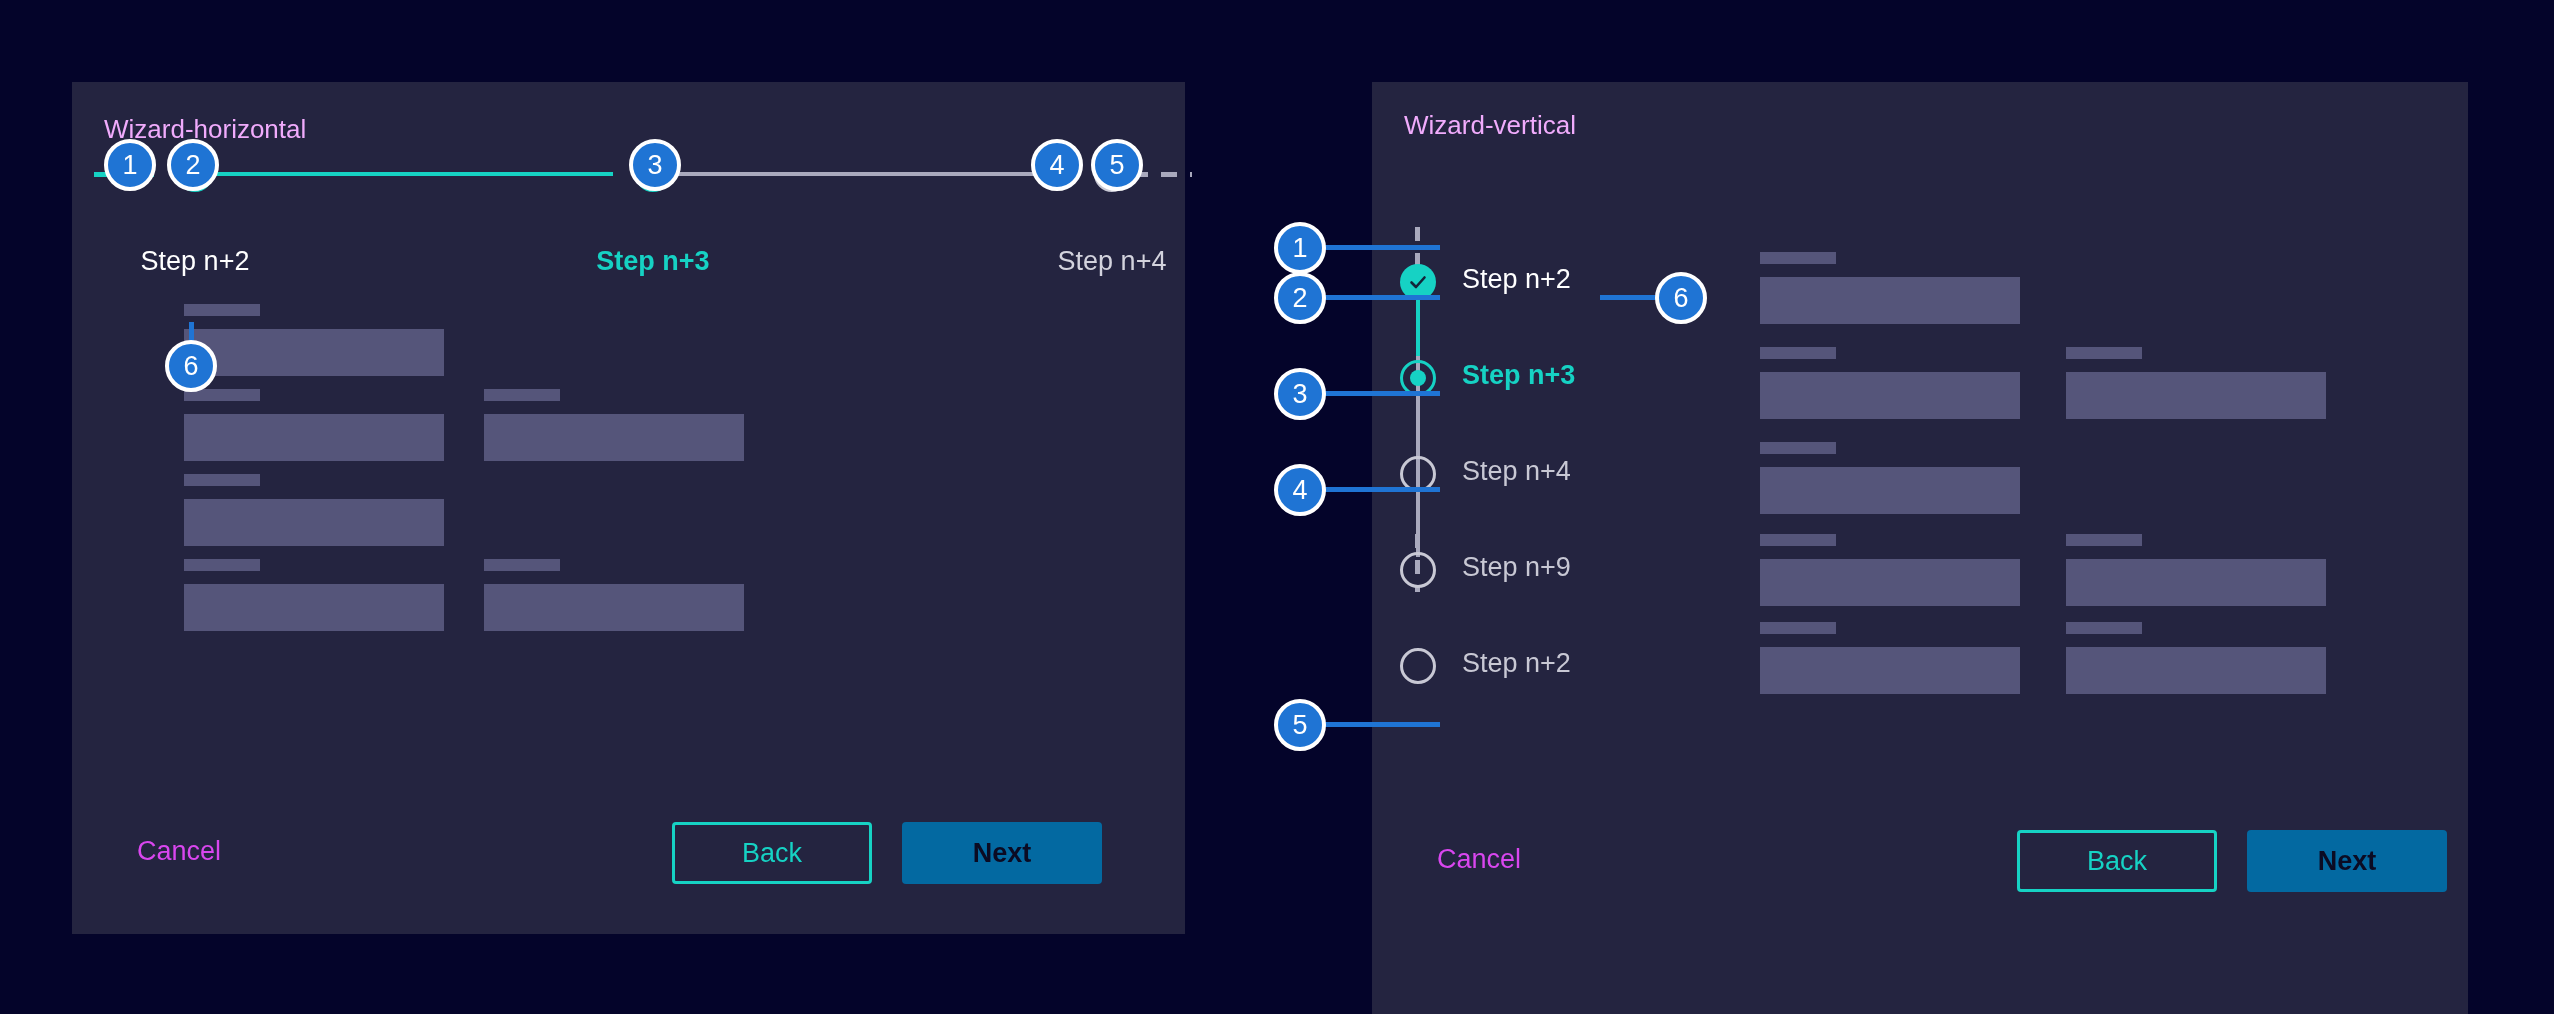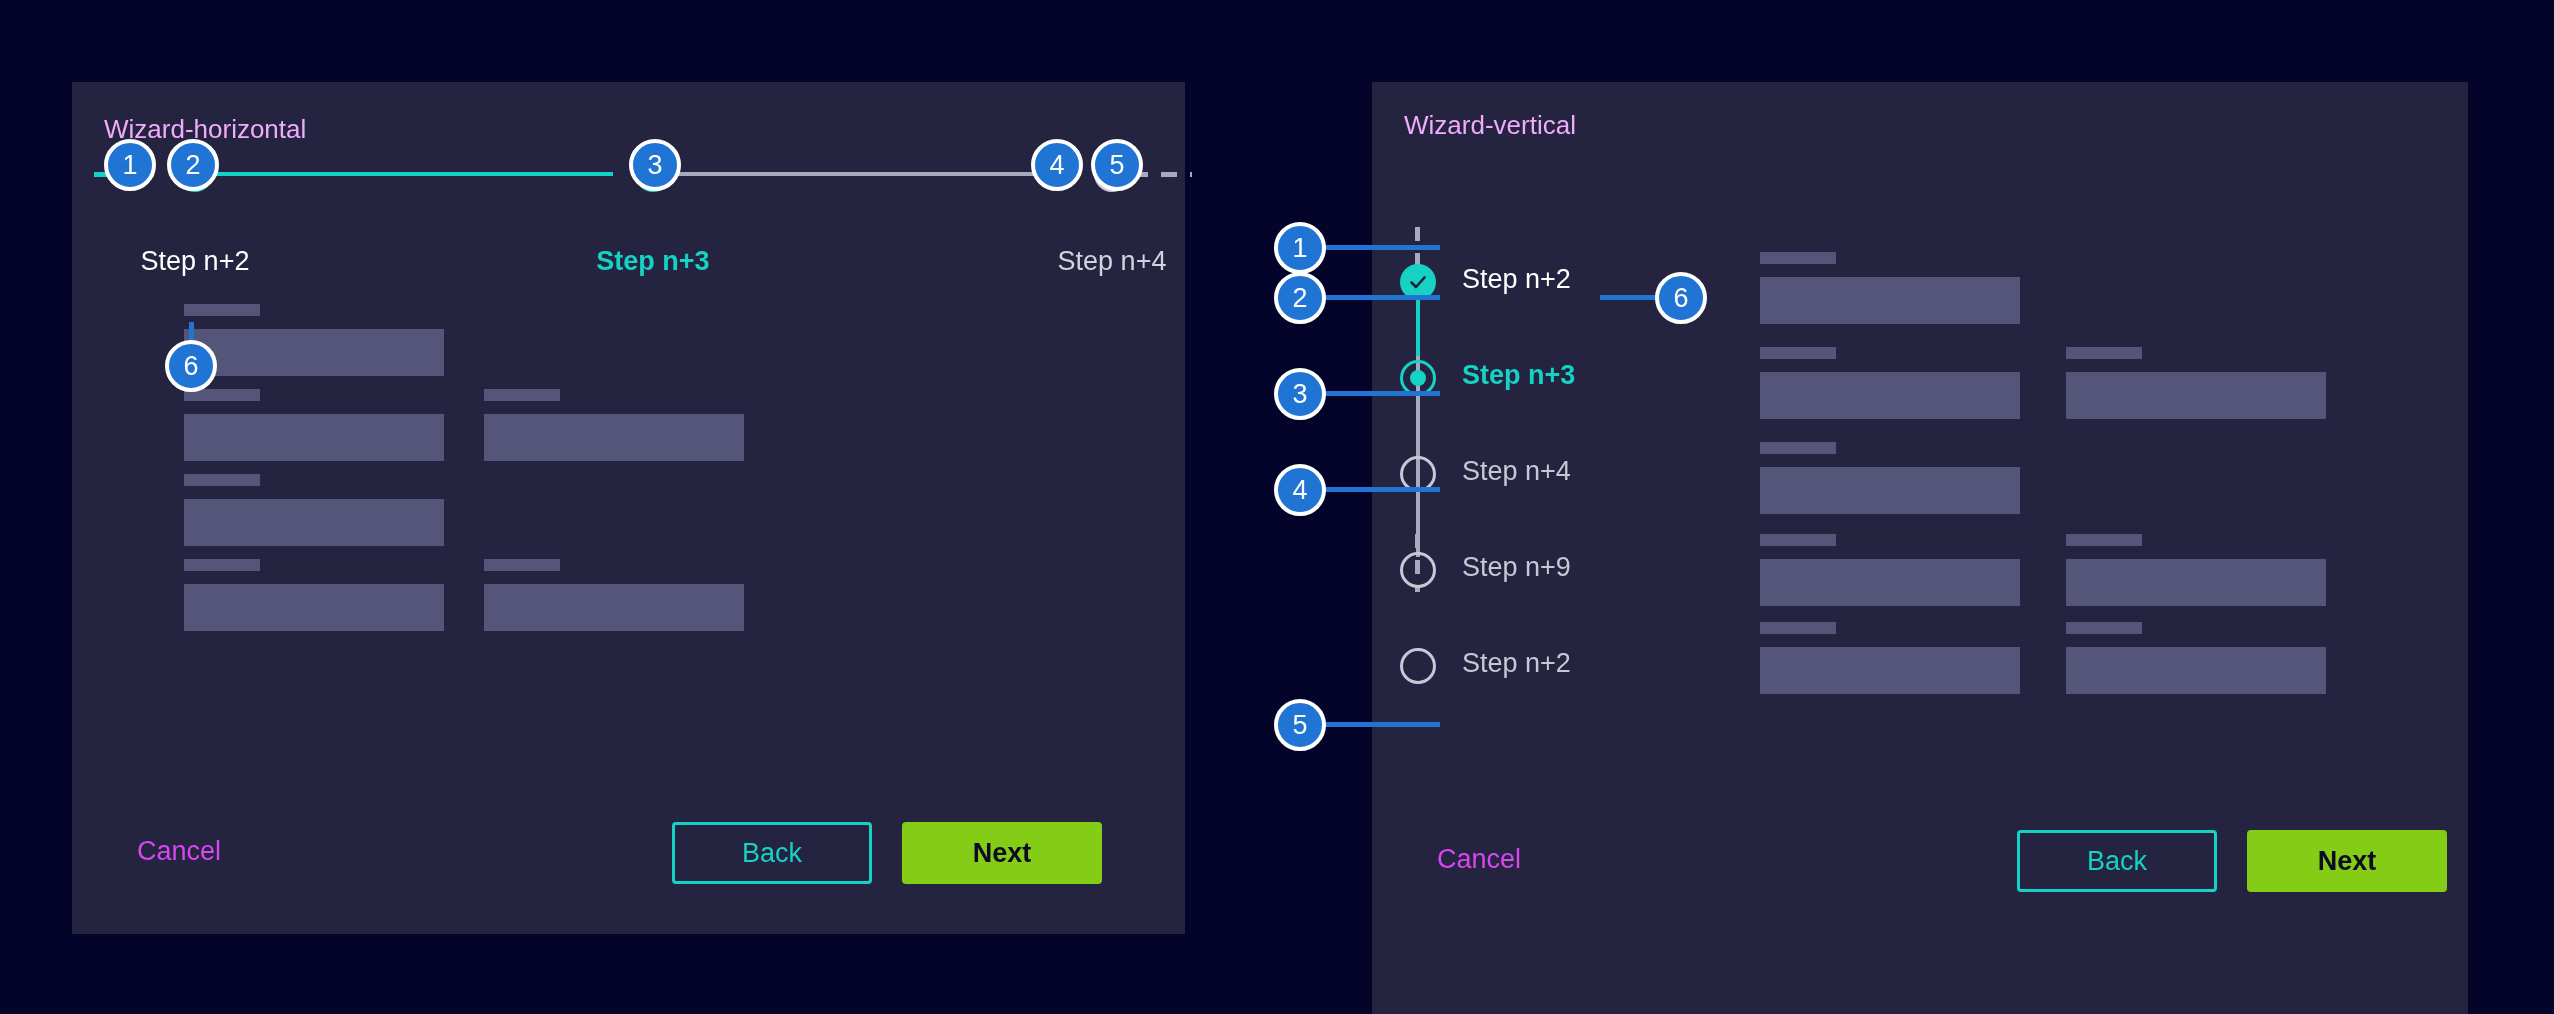--- a/index.html
+++ b/index.html
@@ -113,21 +113,21 @@
     border:none;
   }
   .btn-outline{
     color:#16d2c4;
     background:transparent;
     border:3px solid #16d2c4;
     border-radius:4px;
   }
   .btn-solid{
     color:#0b0b23;
-    background:#84cc16;
+    background:#0369a1;
     border:none;
     border-radius:4px;
     font-weight:700;
   }
 
   
   .v-rail{position:absolute;width:4px;}
   .v-rail.done{background:#16d2c4;}
   .v-rail.todo{background:#a9a9bd;}
   .v-rail.dash-todo{

